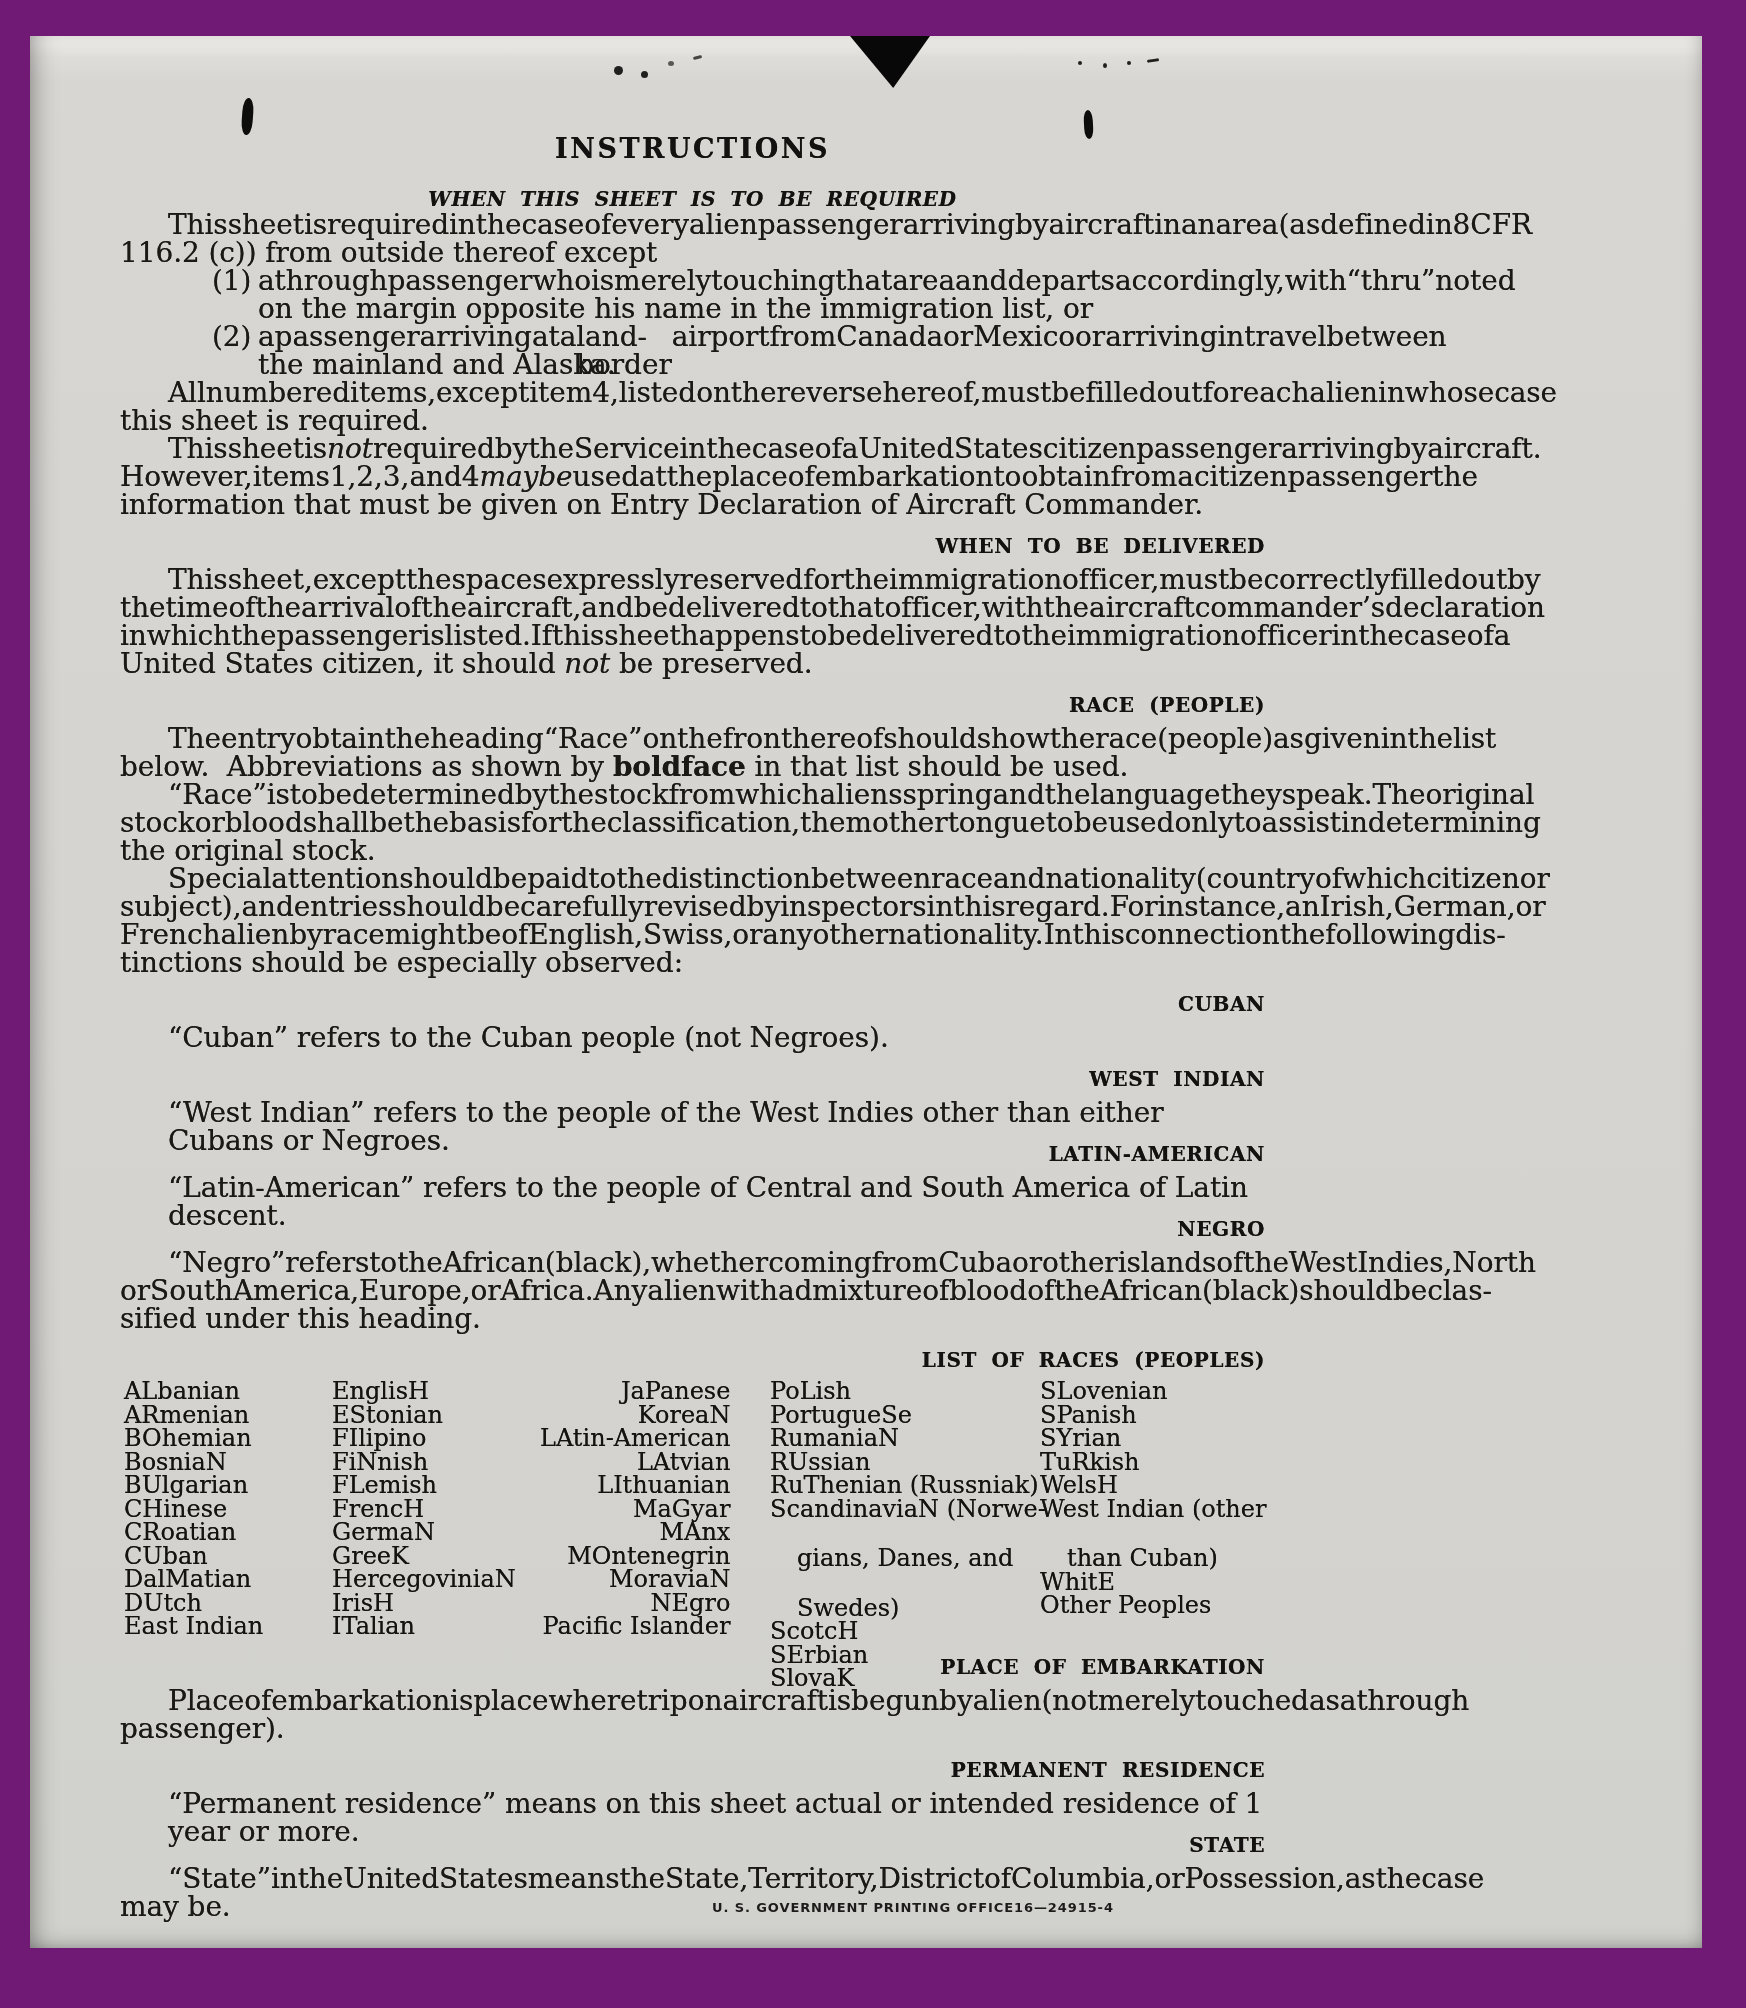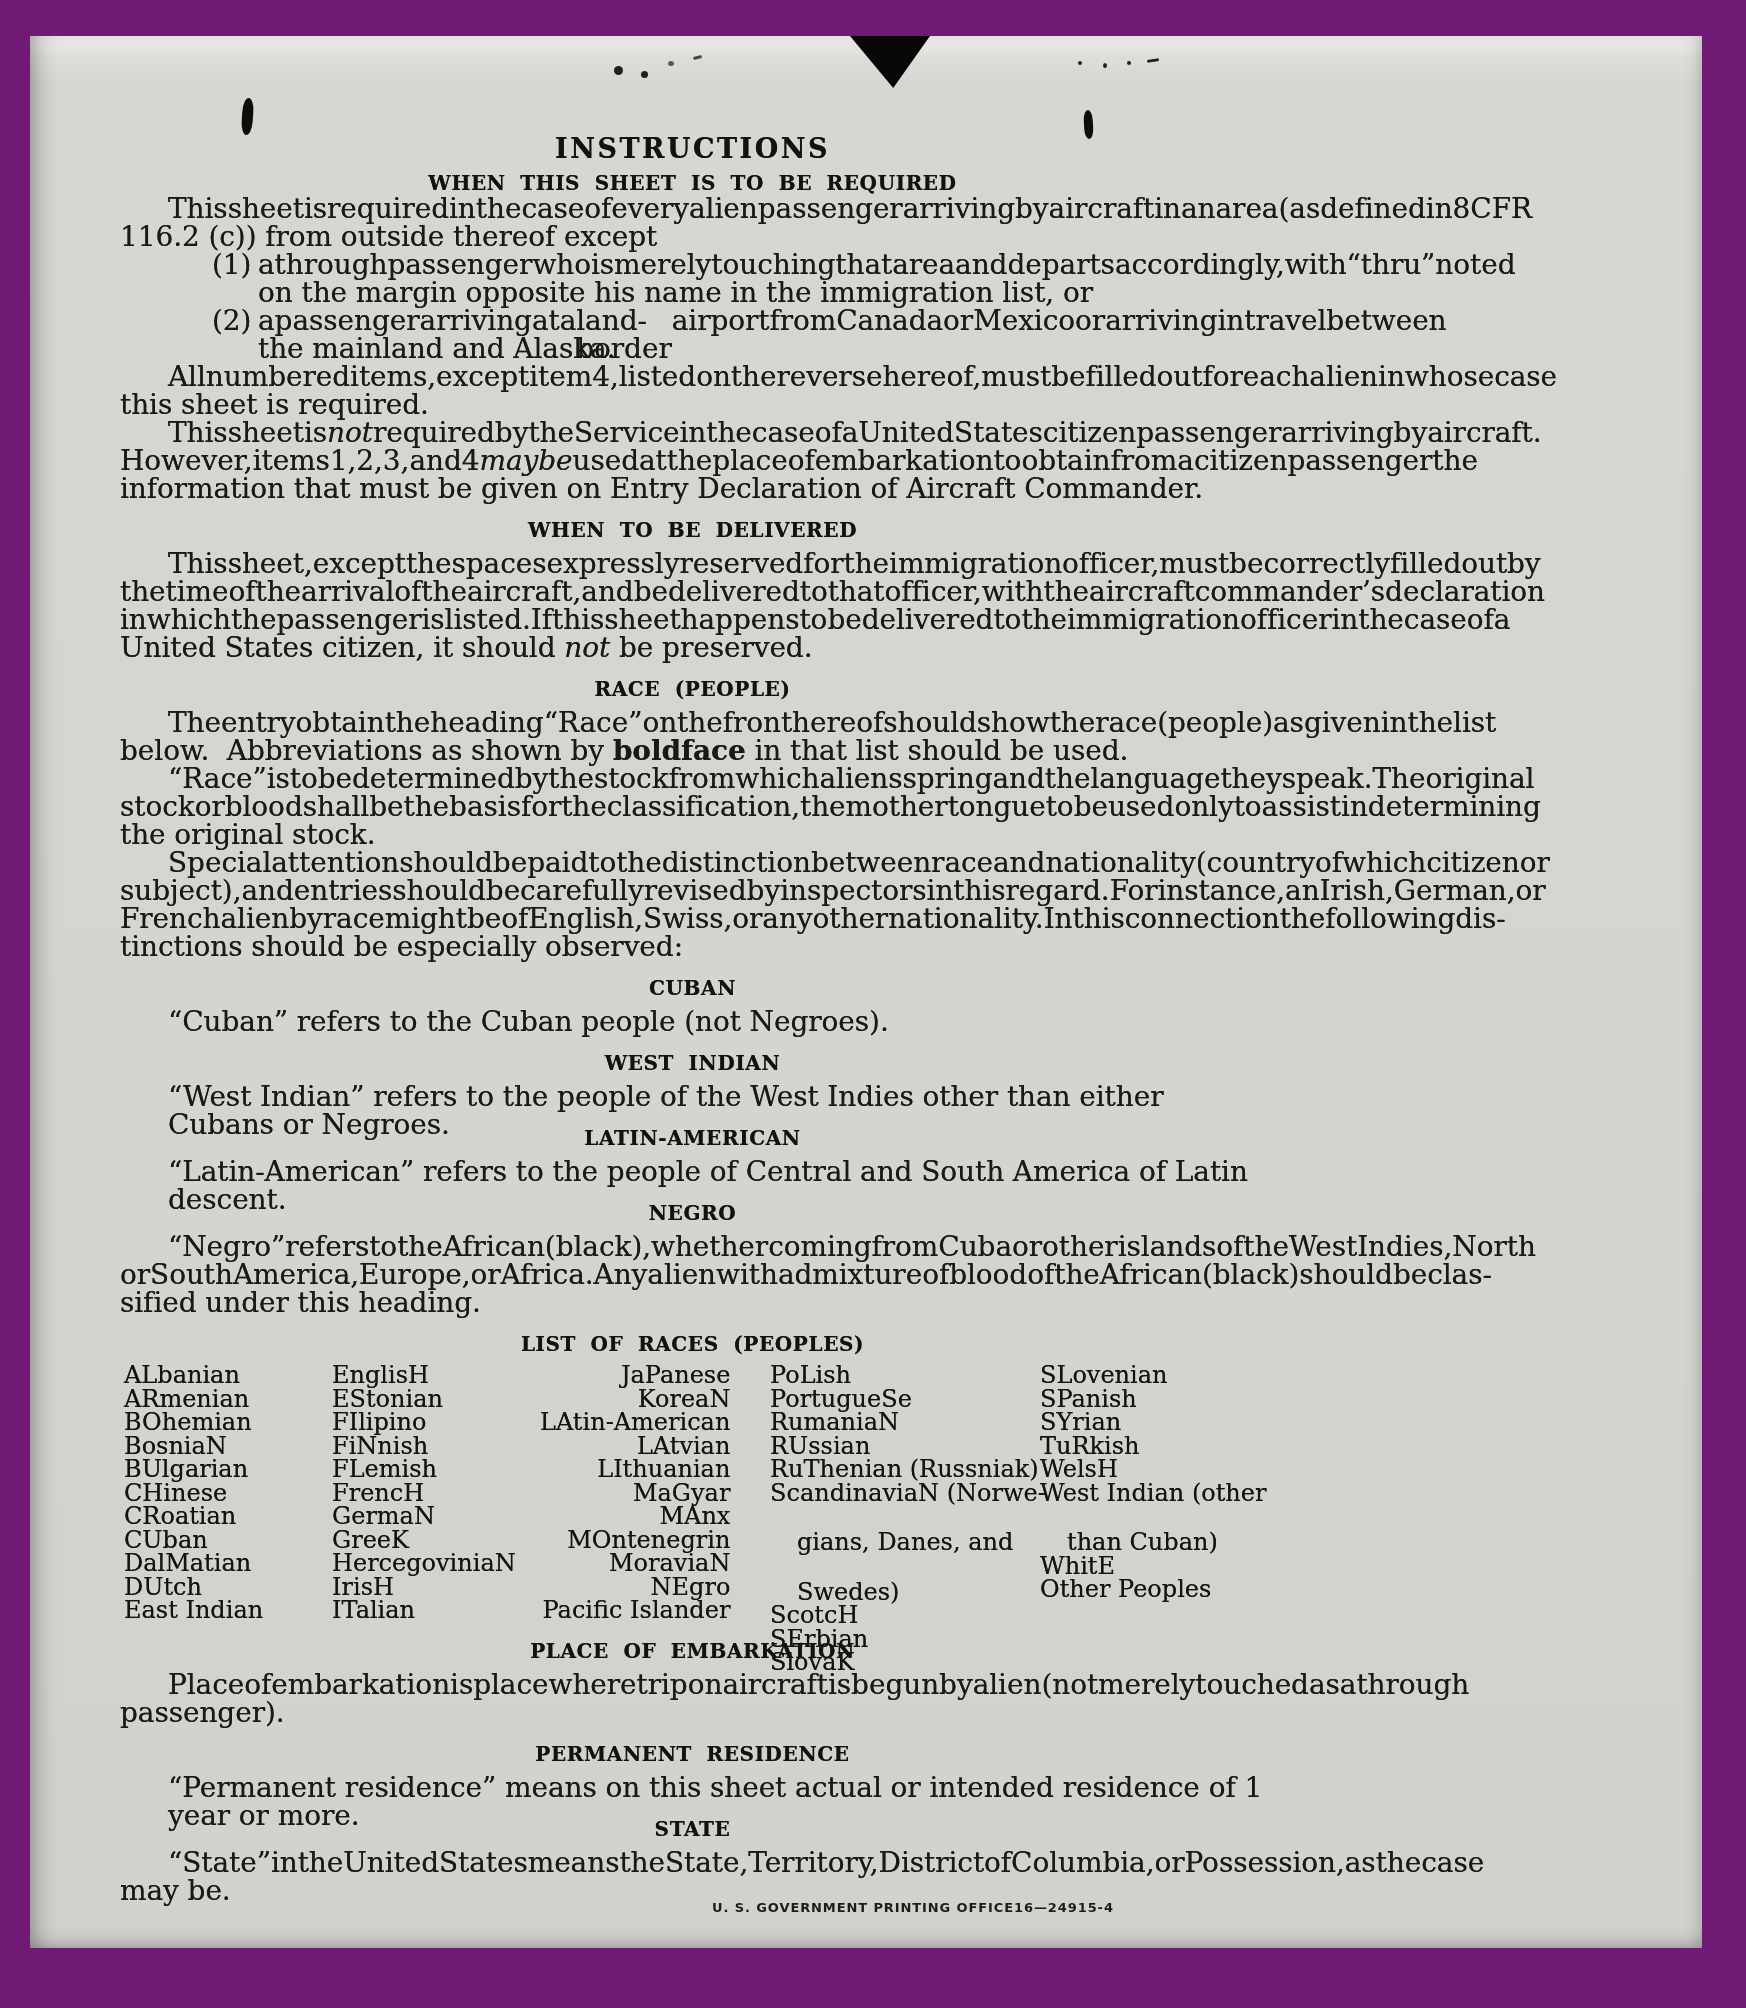--- a/index.html
+++ b/index.html
@@ -7,22 +7,22 @@
         font-family:"DejaVu Serif",serif;}
   .paper{position:absolute;left:30px;top:36px;width:1672px;height:1912px;
          background:linear-gradient(180deg,#f1f0ed 0%,#deddda 1.1%,#d7d6d3 2.4%,#d5d4d1 50%,#d1d1ce 100%);
          box-shadow:inset 16px 0 26px -14px rgba(0,0,0,.38), inset -12px 0 20px -14px rgba(0,0,0,.28),
                     inset 0 -14px 24px -16px rgba(0,0,0,.3);}
   .flow{position:absolute;left:90px;top:98px;width:1145px;color:#1b1914;
         text-shadow:0 0 .6px rgba(27,25,20,.8);}
   .title{font-size:27px;font-weight:bold;text-align:center;letter-spacing:2.5px;line-height:30px;color:#141210;}
   .subtitle,.sh{font-size:20px;font-weight:bold;text-align:center;letter-spacing:.6px;word-spacing:7px;
         line-height:24px;color:#141210;}
-  .subtitle{margin-top:7px;}
-  .sh{margin:15px 0 8px;}
+  .subtitle{margin-top:23px;font-style:italic;}
+  .sh{margin:15px 0 8px;text-align:right;}
   .para{font-size:28px;line-height:28px;letter-spacing:-.1px;margin:0;}
   .para.indented .tl{margin-left:138px;}
   .para{position:relative;}
   .num{position:absolute;left:92px;top:0;height:28px;}
   .tl{height:28px;}
   .tl.just{display:flex;justify-content:space-between;}
   .tl.last{white-space:pre-wrap;}
   .tl.first{padding-left:48px;}
   .it{font-style:italic;}
   .bd{font-weight:bold;}

